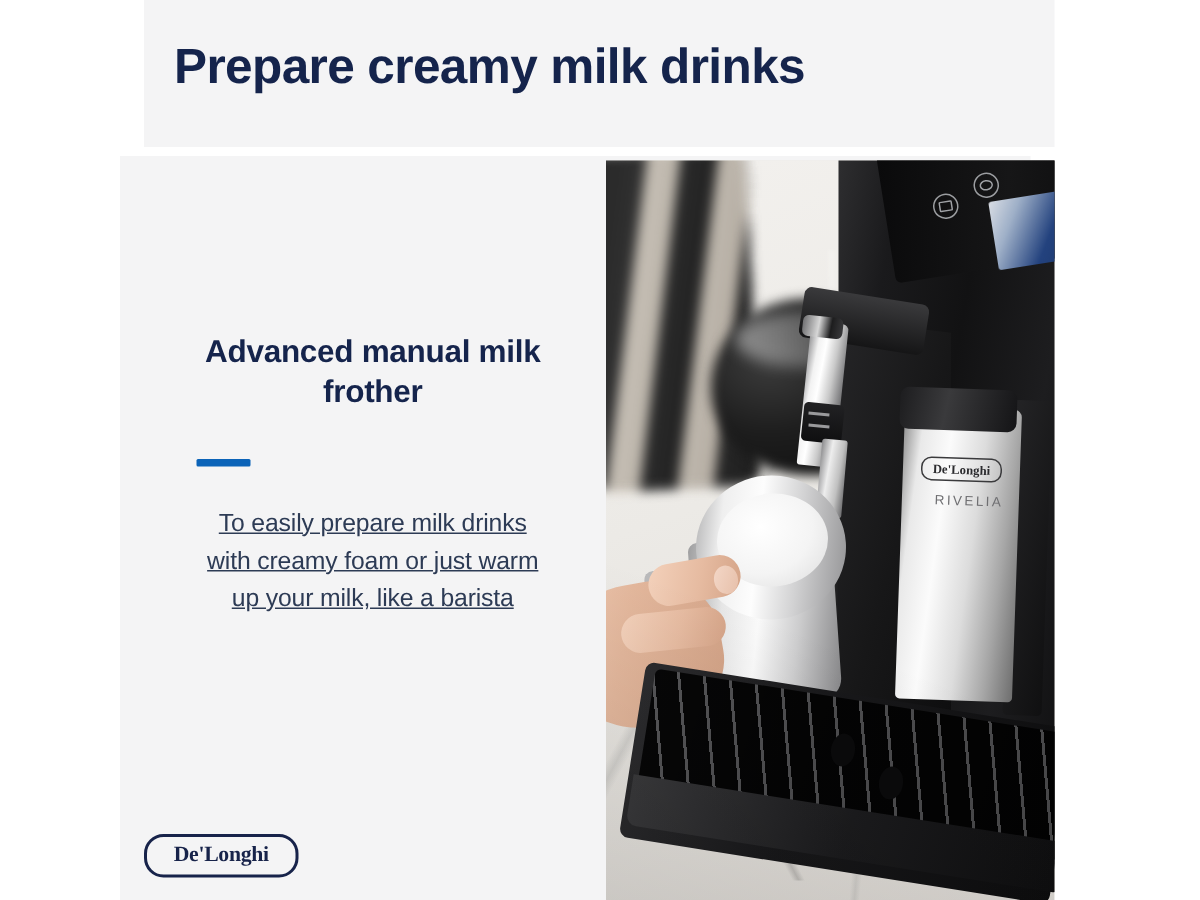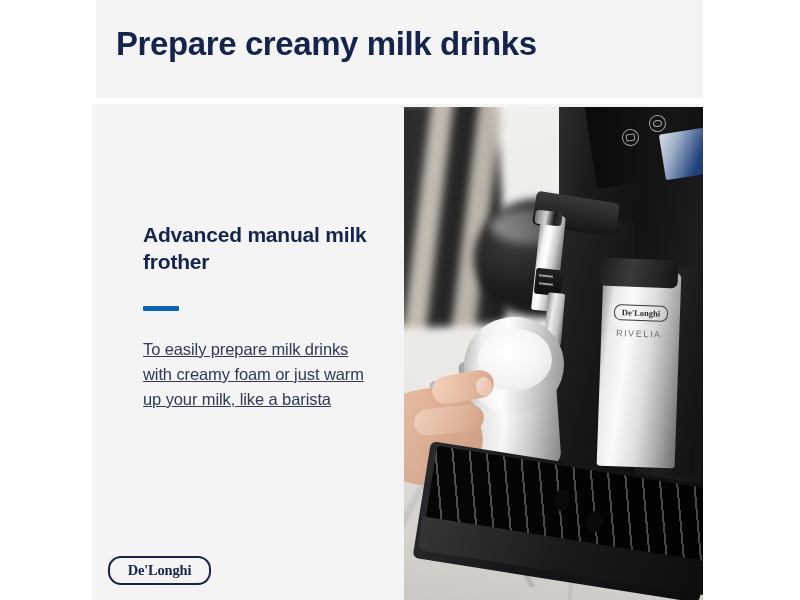--- a/index.html
+++ b/index.html
@@ -2,37 +2,37 @@
 <html><head>
 <meta charset="utf-8">
 <style>
   html,body{margin:0;padding:0;}
   body{
     width:800px;height:600px;
     background:#ffffff;
     font-family:"Liberation Sans","DejaVu Sans",sans-serif;
     overflow:hidden;
   }
-  .page{position:relative;width:800px;height:600px;background:#ffffff;}
+  .page{position:relative;width:800px;height:600px;background:#ffffff;text-align:center;}
 
   
   .header-band{
     position:absolute;left:96px;top:0;width:607px;height:98px;
     background:#f4f4f5;
   }
   .header-title{
     position:absolute;left:20px;top:25px;
     font-size:33px;font-weight:700;letter-spacing:-0.4px;
     color:#15244c;white-space:nowrap;
     font-family:"Liberation Sans","DejaVu Sans",sans-serif;
   }
 
   
   .body-card{
-    position:absolute;left:92px;top:104px;width:607px;height:496px;
+    position:absolute;left:80px;top:104px;width:607px;height:496px;
     background:#f4f4f5;
   }
 
   
   .text-col{
     position:absolute;left:51px;top:118px;width:235px;
   }
   .subhead{
     font-size:21px;font-weight:700;line-height:1.28;
     color:#15244c;letter-spacing:-0.2px;margin:0;

